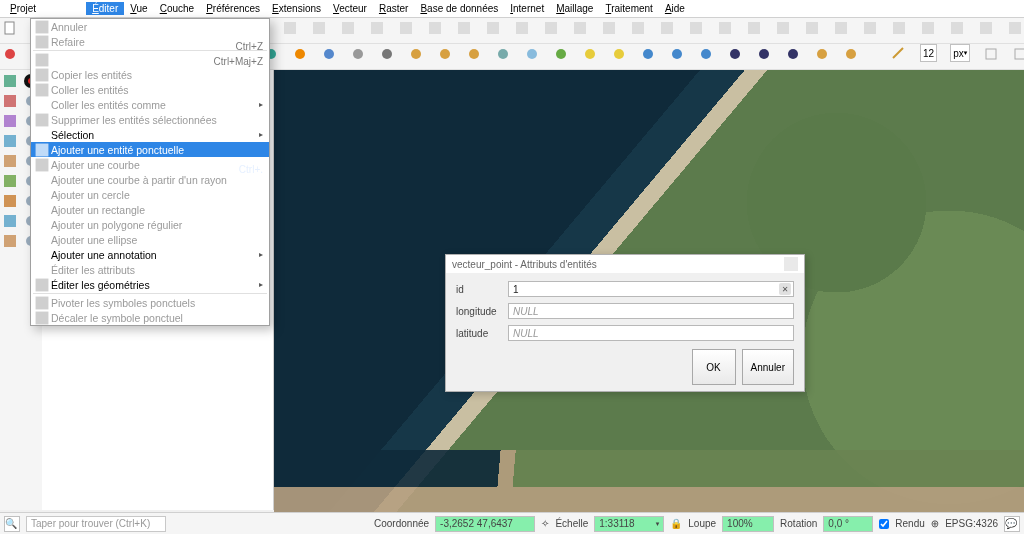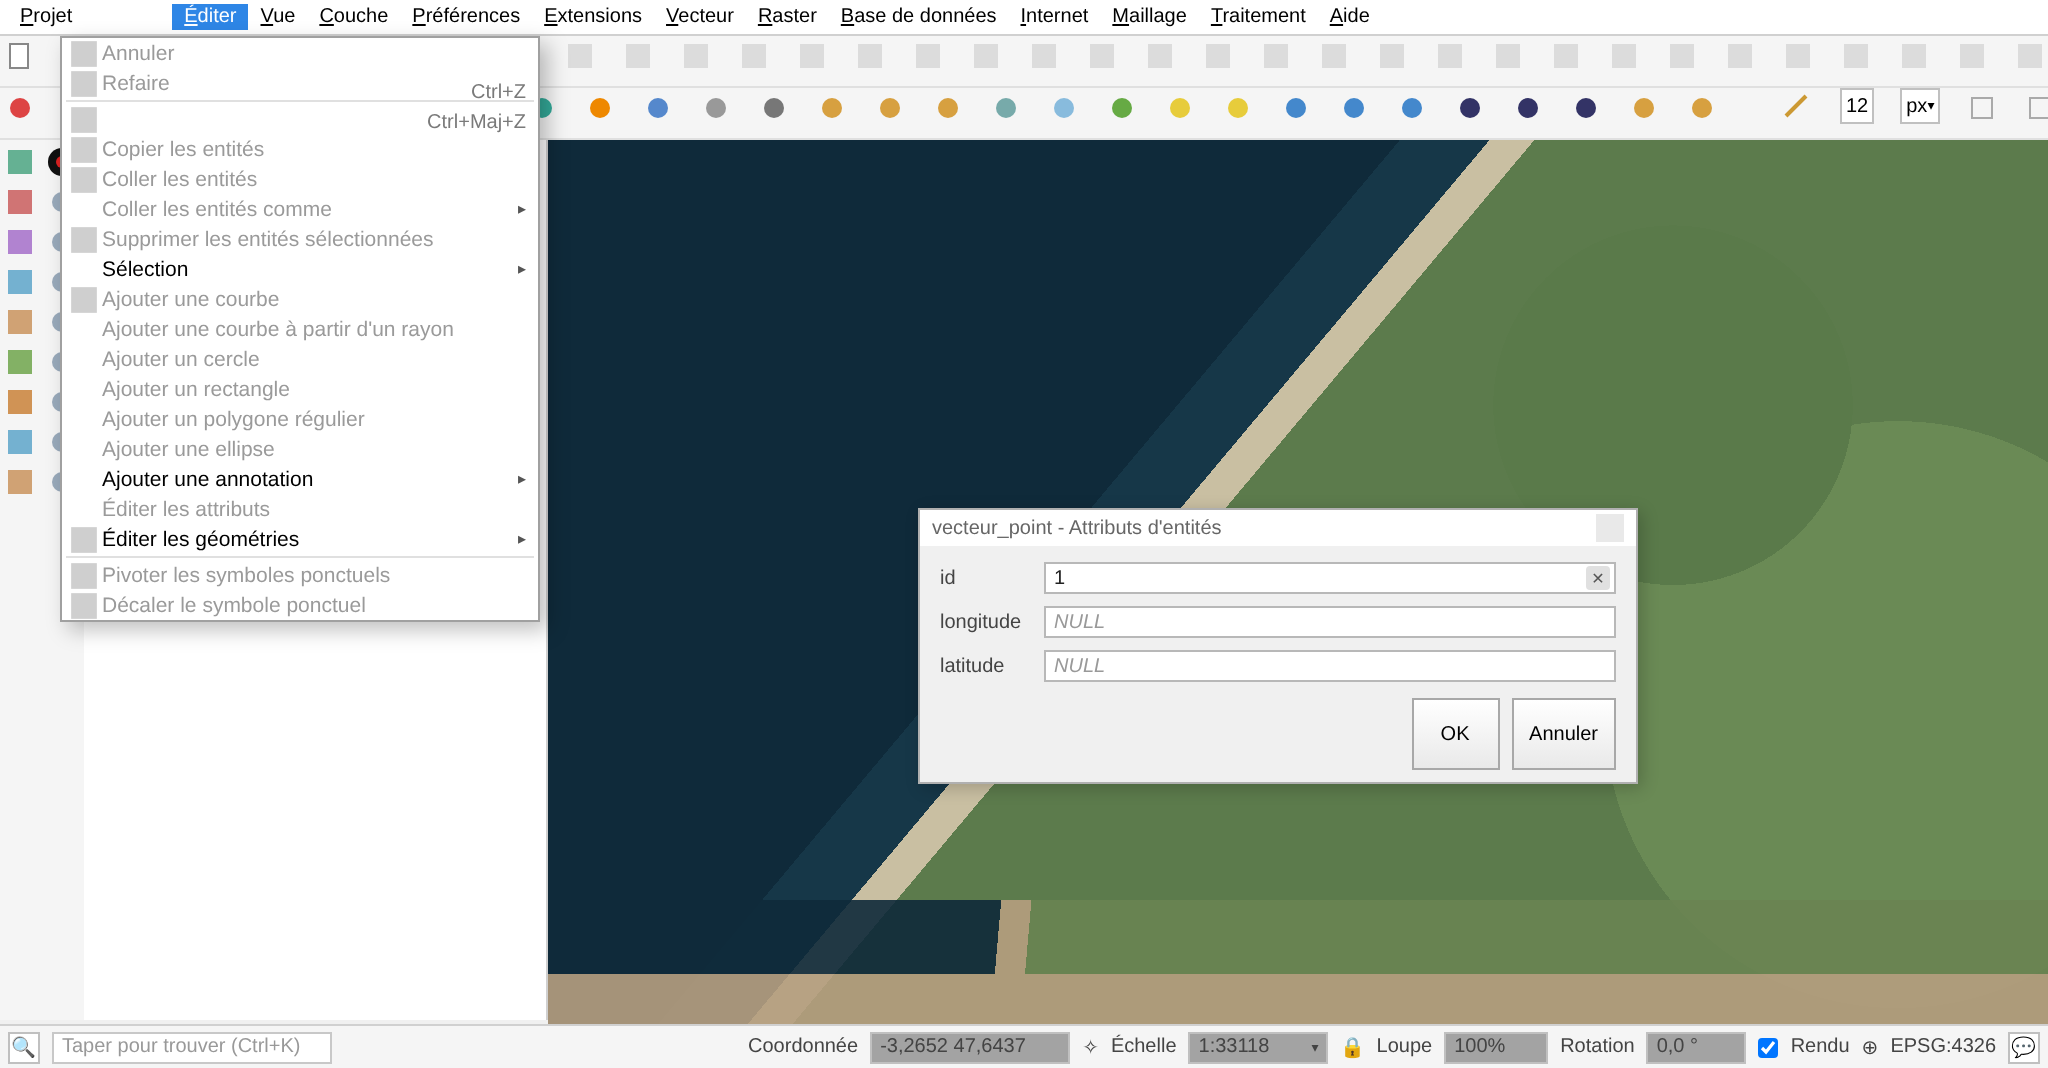--- a/index.html
+++ b/index.html
@@ -46,36 +46,36 @@
       radial-gradient(circle at 75% 30%, #5a7a4a 0 14%, transparent 14%),
       radial-gradient(circle at 90% 65%, #6a8a55 0 20%, transparent 20%),
       linear-gradient(130deg,#0f2a3a 0 38%,#163748 38% 42%, #c9bfa2 42% 44%, #5c7b4c 44% 100%);
   }
   .mapview::after{content:"";position:absolute;left:0;right:0;bottom:0;height:62px;
     background:linear-gradient(0deg,#b69f80 0 40%,transparent 40%),
                linear-gradient(95deg,#0f2a3a 0 30%,#b69f80 30% 32%,#6a8452 32% 100%);
     opacity:.9;}
 
   
-  .dialog { position:absolute; left:459px; top:254px; width:360px; height:138px; background:#f0f0f0; border:1px solid #b0b0b0; font-size:10px; box-shadow:2px 2px 8px rgba(0,0,0,.2);}
+  .dialog { position:absolute; left:445px; top:254px; width:360px; height:138px; background:#f0f0f0; border:1px solid #b0b0b0; font-size:10px; box-shadow:2px 2px 8px rgba(0,0,0,.2);}
   .dialog .titlebar { height:18px; background:#fff; display:flex; align-items:center; padding:0 6px; color:#666;}
   .dialog .titlebar .x { margin-left:auto; width:14px; height:14px; background:#e9e9e9; display:flex; align-items:center; justify-content:center; font-size:9px;}
   .dialog .body { padding:8px 10px 4px 10px;}
   .dialog .frow { display:flex; align-items:center; margin-bottom:6px;}
   .dialog .frow label { width:52px; color:#444;}
   .dialog .frow .field { flex:1; height:16px; border:1px solid #b8b8b8; background:#fff; padding:0 4px; font-size:10px; color:#222; display:flex; align-items:center; position:relative;}
   .dialog .frow .field.null { color:#999; font-style:italic;}
   .dialog .frow .field .clear{position:absolute; right:2px; top:1px; width:12px;height:12px; background:#e0e0e0; border-radius:2px; font-size:8px; display:flex;align-items:center;justify-content:center; color:#555;}
   .dialog .btnrow { position:absolute; bottom:6px; right:10px; display:flex; gap:6px;}
   .dialog .btn { min-width:44px; height:36px; border:1px solid #a8a8a8; background:linear-gradient(#fff,#e9e9e9); font-size:10px; display:flex; align-items:center; justify-content:center; padding:0 8px;}
 
   
   .statusbar { position:absolute; left:0; right:0; bottom:0; height:22px; background:#f5f5f5; border-top:1px solid #d0d0d0; display:flex; align-items:center; font-size:10px; color:#444; padding:0 4px; gap:6px;}
   .statusbar .search { flex:0 0 140px; height:16px; border:1px solid #c8c8c8; background:#fff; padding:0 4px; color:#999; display:flex; align-items:center;}
-  .statusbar .field { border:1px solid #c0c0c0; background:#a3a3a3; height:16px; padding:0 4px; display:flex; align-items:center;}
+  .statusbar .field { border:1px solid #c0c0c0; background:#86efac; height:16px; padding:0 4px; display:flex; align-items:center;}
   .statusbar .lock{width:12px;height:12px;display:inline-block;}
   .statusbar .grow{flex:1;}
   .statusbar input[type=checkbox]{width:10px;height:10px;}
   .sbtn{width:16px;height:16px;border:1px solid #c0c0c0;background:#fff;display:inline-flex;align-items:center;justify-content:center;}
 </style>
 </head>
 <body>
 
 <div class="menubar" id="menubar">
     <div class="mitem"><span class="u">P</span>rojet</div>
@@ -700,20 +700,29 @@
         <svg viewBox="0 0 14 14">
           <rect x="2" y="2" width="10" height="10" fill="#bbb" opacity="0.7"></rect>
         </svg>
       </span>
       <span class="label">Supprimer les entités sélectionnées</span>
     </div>
     <div class="row">
       <span class="iconcell"></span>
       <span class="label">Sélection</span>
       <span class="arrow">▸</span>
+    </div>
+    <div class="row highlight">
+      <span class="iconcell">
+        <svg viewBox="0 0 14 14">
+          <rect x="2" y="2" width="10" height="10" fill="#fff" opacity="0.7"></rect>
+        </svg>
+      </span>
+      <span class="label">Ajouter une entité ponctuelle</span>
+      <span class="shortcut">Ctrl+.</span>
     </div>
     <div class="row disabled">
       <span class="iconcell">
         <svg viewBox="0 0 14 14">
           <rect x="2" y="2" width="10" height="10" fill="#bbb" opacity="0.7"></rect>
         </svg>
       </span>
       <span class="label">Ajouter une courbe</span>
     </div>
     <div class="row disabled">

